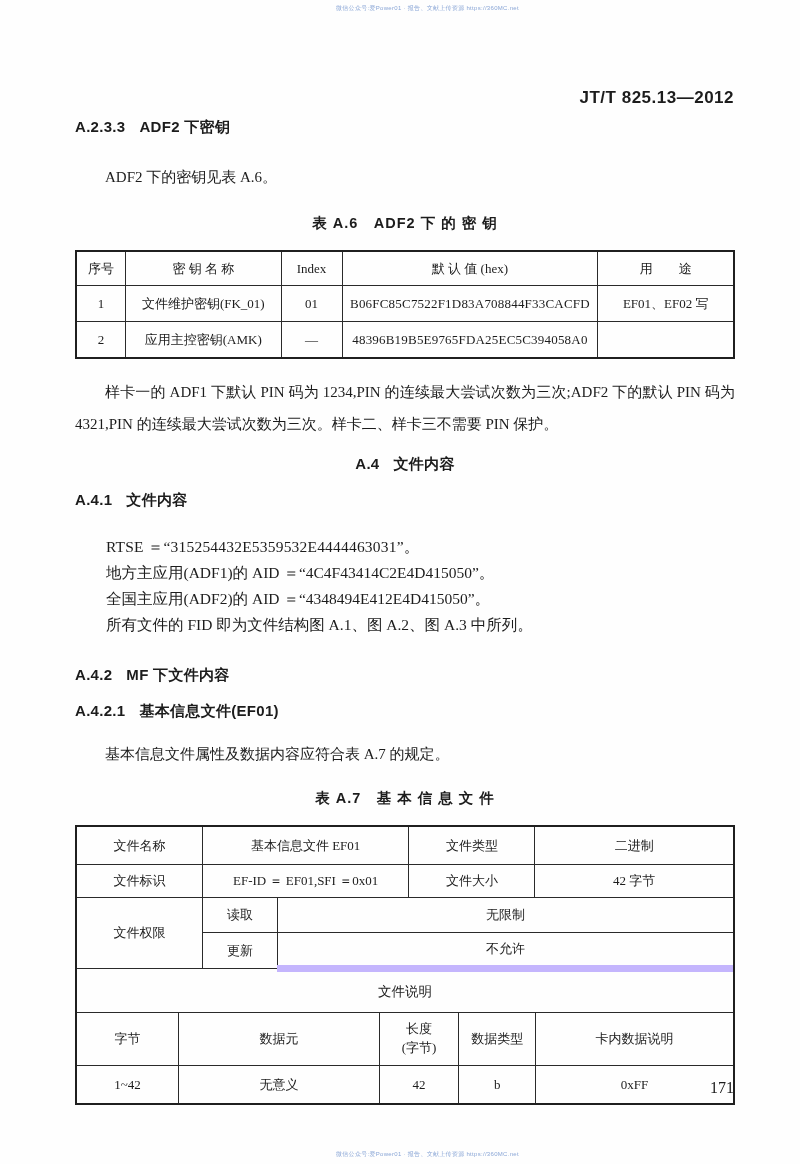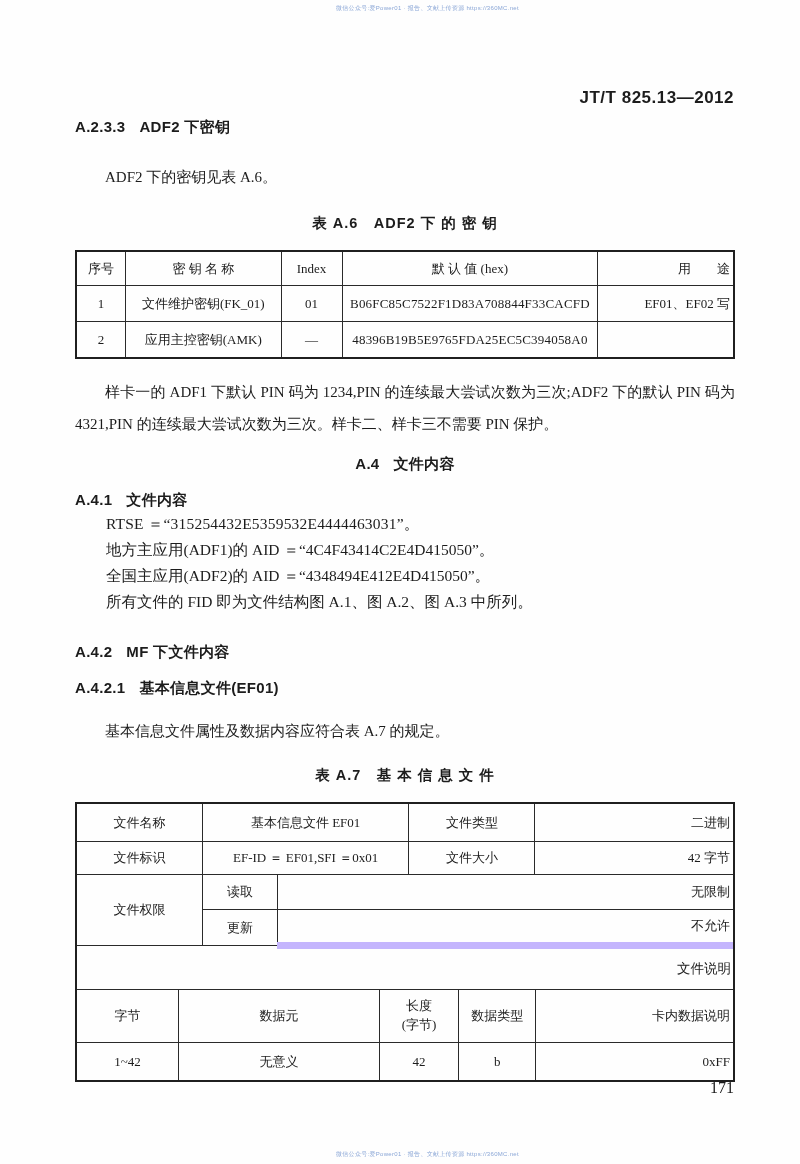--- a/index.html
+++ b/index.html
@@ -64,52 +64,52 @@
   table{border-collapse:collapse;width:100%;table-layout:fixed;}
   td{
     border-right:1px solid #2a2a2a;
     border-bottom:1px solid #2a2a2a;
     text-align:center;
     vertical-align:middle;
     font-size:13px;
     padding:2px 3px;
     overflow:hidden;
   }
-  td.last-col{border-right:none;text-align:right;}
+  td.last-col{border-right:none;}
   tr.last-row td{border-bottom:none;}
   .hex{font-size:13px;letter-spacing:0.2px;}
   .mono-ish{letter-spacing:0.2px;}
   
   .mt-p1{margin-top:24px;}
   .mt-cap{margin-top:21px;}
   .mt-tbl{margin-top:17px;}
   .mt-a3{margin-top:27px;}
   .mt-para{margin-top:17px;}
   .mt-a4{margin-top:15px;text-align:center;}
   .mt-a41{margin-top:17px;}
-  .mt-lines{margin-top:1px;}
+  .mt-lines{margin-top:24px;}
   .mt-a42{margin-top:28px;}
   .mt-a421{margin-top:17px;}
   .mt-a7cap{margin-top:19px;}
   .page-number{
     position:absolute;
     top:1079px;right:66px;
     font-size:16px;
   }
   
   .t6-head td{height:29px;}
   .t6-row td{height:31px;}
   
   .t7-r1 td{height:33px;}
   .t7-r2 td{height:28px;}
   .t7-r3 td{height:30px;}
   .t7-r4 td{height:28px;}
   .t7-desc{
     border-bottom:1px solid #2a2a2a;
-    text-align:right;
+    text-align:center;
     font-size:13.5px;
     padding:11px 2px;
   }
   .t7-r6 td{height:48px;}
   .t7-r7 td{height:33px;}
   .two-line span{display:block;line-height:1.45;}
 </style>
 </head>
 <body>
 

